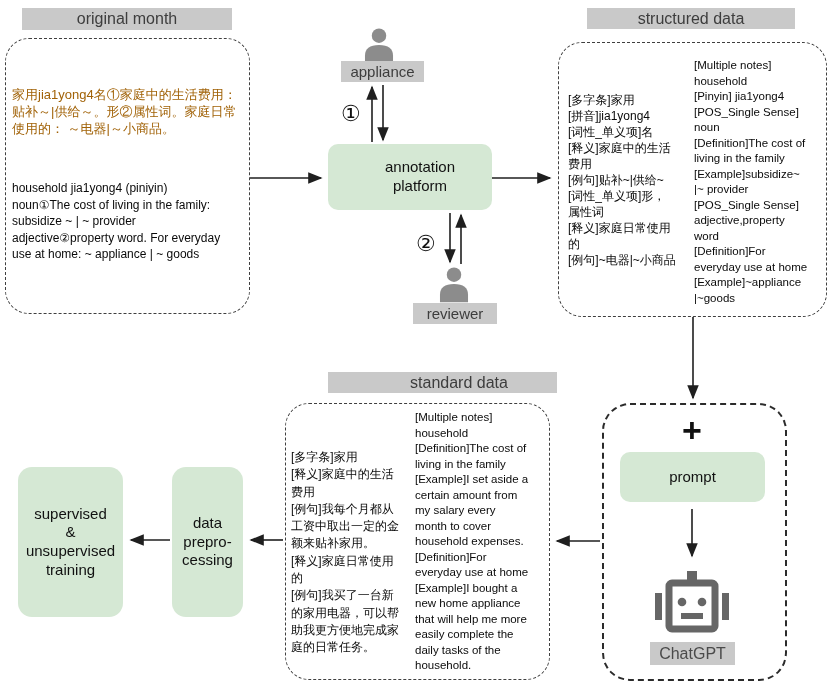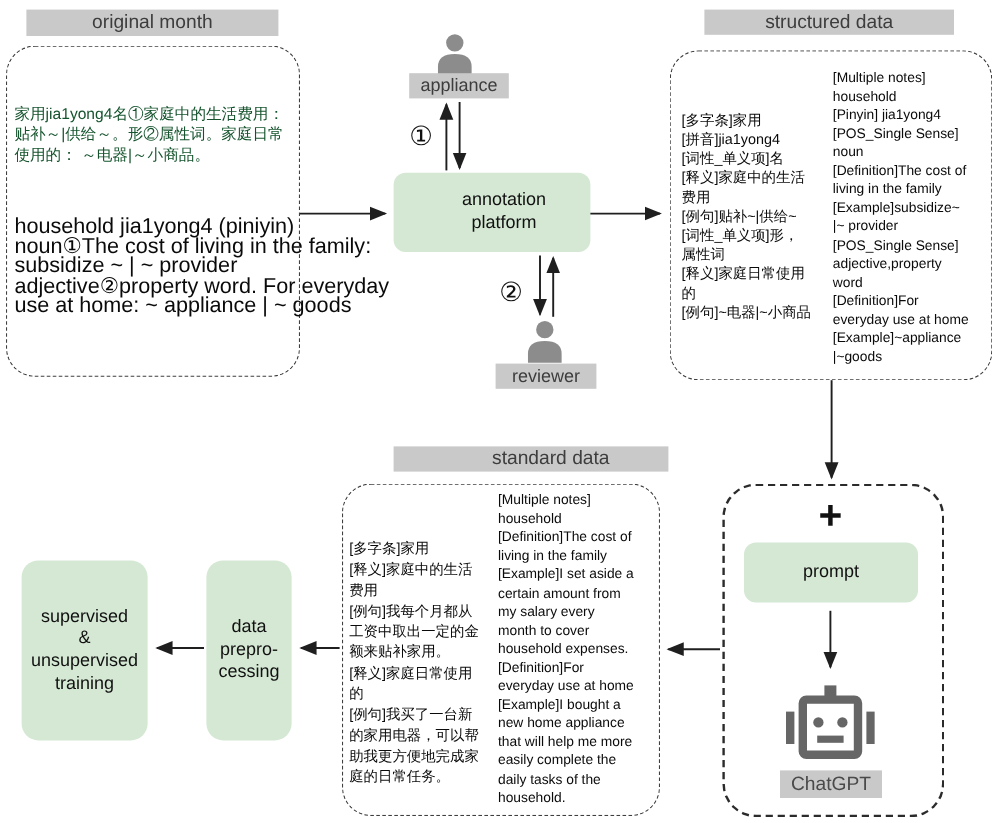--- a/index.html
+++ b/index.html
@@ -57,25 +57,25 @@
     <line x1="692" y1="509" x2="692" y2="556" marker-end="url(#ah)"></line>
     <line x1="600" y1="541" x2="557" y2="541" marker-end="url(#ah)"></line>
     <line x1="283" y1="540" x2="251" y2="540" marker-end="url(#ah)"></line>
     <line x1="170" y1="540" x2="131" y2="540" marker-end="url(#ah)"></line>
   </svg>
 
   <div class="abs hdr" style="left:22px;top:8px;width:210px;height:22px;">original month</div>
 
   <div class="abs dashedbox" style="left:5px;top:38px;width:243px;height:274px;"></div>
 
-  <div class="abs pre" style="left:12px;top:86px;width:234px;font-size:13px;line-height:17px;color:#14532d;">家用jia1yong4名①家庭中的生活费用：
+  <div class="abs pre" style="left:12px;top:86px;width:234px;font-size:13px;line-height:17px;color:#a16207;">家用jia1yong4名①家庭中的生活费用：
 贴补～|供给～。形②属性词。家庭日常
 使用的： ～电器|～小商品。</div>
 
-  <div class="abs pre" style="left:12px;top:180px;width:234px;font-size:18px;line-height:16.5px;color:#0a0a0a;">household jia1yong4 (piniyin)
+  <div class="abs pre" style="left:12px;top:180px;width:234px;font-size:12px;line-height:16.5px;color:#0a0a0a;">household jia1yong4 (piniyin)
 noun①The cost of living in the family:
 subsidize ~ | ~ provider
 adjective②property word. For everyday
 use at home: ~ appliance | ~ goods</div>
 
   <svg class="abs" style="left:362px;top:27px;" width="34" height="37" viewBox="0 0 40 42" fill="#8c8c8c">
     <circle cx="20" cy="9.5" r="8.5"></circle>
     <path d="M3.5,42 L3.5,33 Q3.5,20.5 20,20.5 Q36.5,20.5 36.5,33 L36.5,42 Z"></path>
   </svg>
   <div class="abs tag" style="left:341px;top:61px;width:83px;height:21px;">appliance</div>

